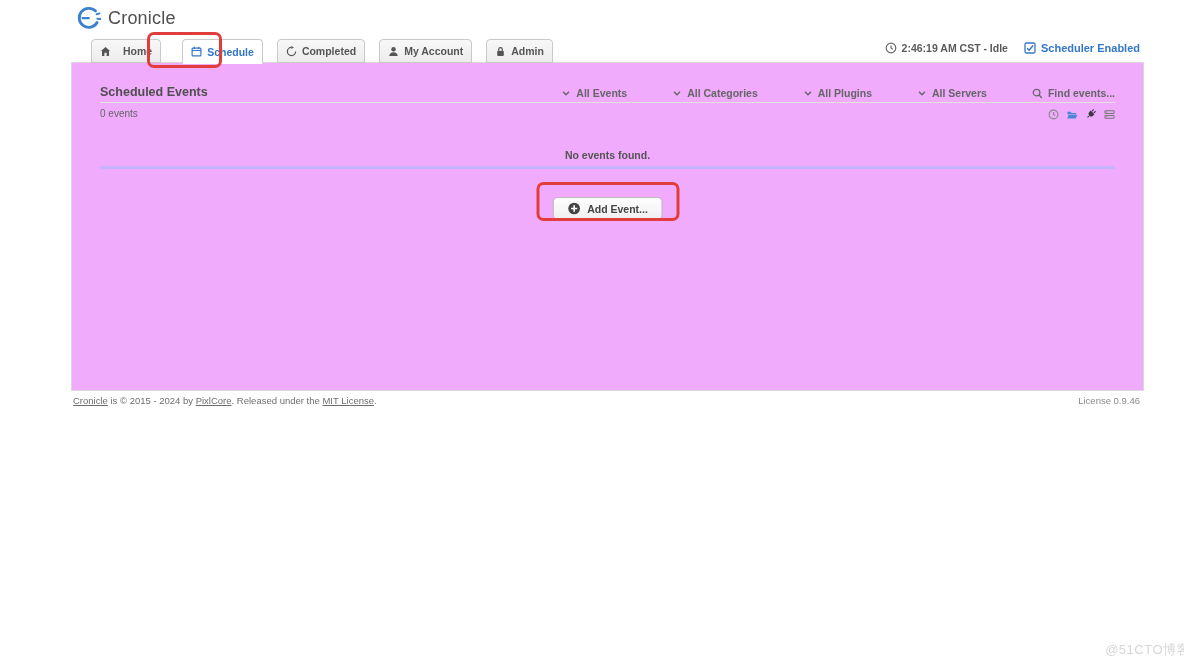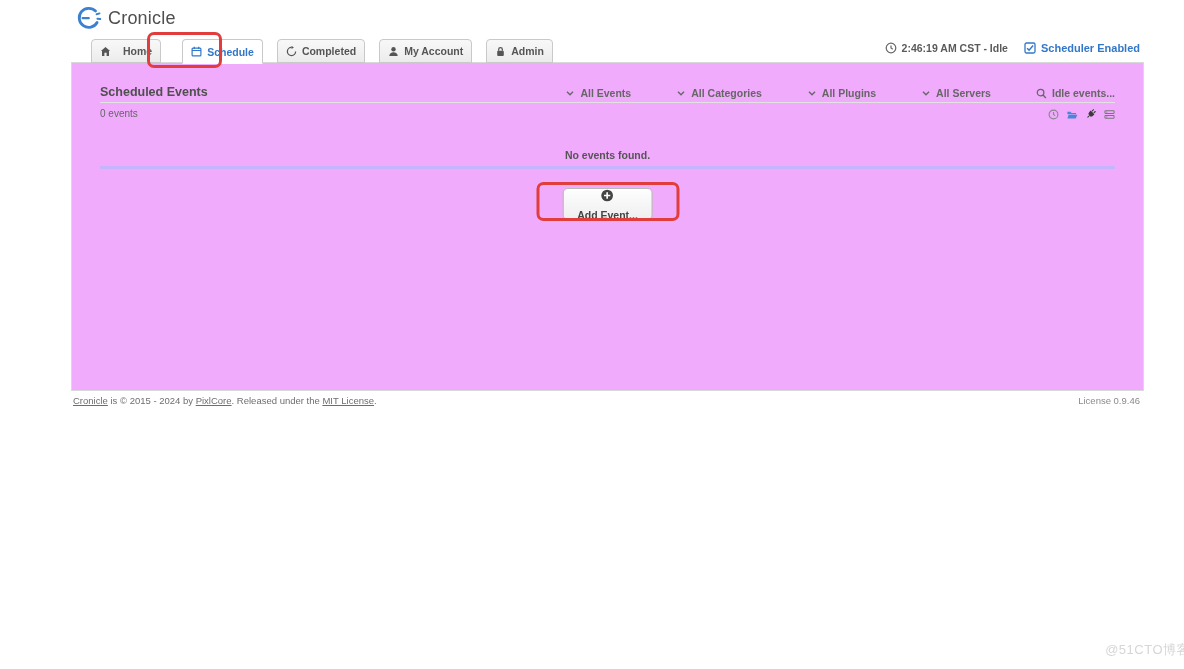--- a/index.html
+++ b/index.html
@@ -42,24 +42,24 @@
   .grid-head { position:absolute; left:28px; right:28px; top:60px; height:20px;
                background:#f2f2f2; border-top:1px solid #e6e6e6; display:flex; align-items:center; }
   .gh-cell { font-size:10.5px; font-weight:bold; color:#555; text-align:center; overflow:hidden; white-space:nowrap; }
   .gh-check { width:3%; display:flex; justify-content:center; color:#777; cursor:pointer; }
   .w2{width:12%;} .w3{width:22%;} .w4{width:11%;} .w5{width:11%;} .w6{width:12%;} .w7{width:13%;} .w8{width:16%;}
 
   .empty-row { position:absolute; left:28px; right:28px; top:80px; height:26px;
                border-bottom:3px solid #c4b5fd; display:flex; align-items:center; justify-content:center;
                font-size:10.5px; font-weight:bold; color:#555; }
 
-  .add-btn { position:absolute; left:50%; top:125px; transform:translateX(-50%);
-             display:inline-flex; align-items:center; gap:7px; height:32px; padding:0 14px;
+  .add-btn { position:absolute; left:50%; top:134px; transform:translateX(-50%);
+             display:inline-flex; align-items:center; gap:7px; height:23px; padding:0 14px;
              border:1px solid #bbb; border-radius:5px; background:linear-gradient(#fefefe,#efefef);
-             font-size:10.5px; font-weight:bold; color:#444; cursor:pointer; white-space:nowrap;flex-direction:column; }
+             font-size:10.5px; font-weight:bold; color:#444; cursor:pointer; white-space:nowrap; }
 
   
   .annot { position:absolute; border:3px solid #e23d3d; border-radius:7px; z-index:5; pointer-events:none; }
   .annot-tab { left:131px; top:32px; width:75px; height:36px; }
   .annot-add { left:50%; transform:translateX(-50%); top:119px; width:143px; height:39px; }
 
   
   .footer-left { position:absolute; left:57px; top:395px; font-size:9.5px; color:#6e6e6e; }
   .footer-left a { color:#6e6e6e; text-decoration:underline; cursor:pointer; }
   .footer-right { position:absolute; right:60px; top:395px; font-size:9.5px; color:#8a8a8a; }
@@ -194,21 +194,21 @@
         </span>
         <span>All Servers</span>
       </span>
       <span class="findbox">
         <span>
           <svg width="11" height="11" viewBox="0 0 12 12">
             <circle cx="5" cy="5" r="3.6" fill="none" stroke="#666" stroke-width="1.4"></circle>
             <line x1="7.7" y1="7.7" x2="10.8" y2="10.8" stroke="#666" stroke-width="1.5"></line>
           </svg>
         </span>
-        <span>Idle events...</span>
+        <span>Find events...</span>
       </span>
     </div>
 
     <div class="title-rule"></div>
 
     <div class="count-label">0 events</div>
 
     <div class="mini-icons">
       <span>
         <svg width="11" height="11" viewBox="0 0 12 12">

